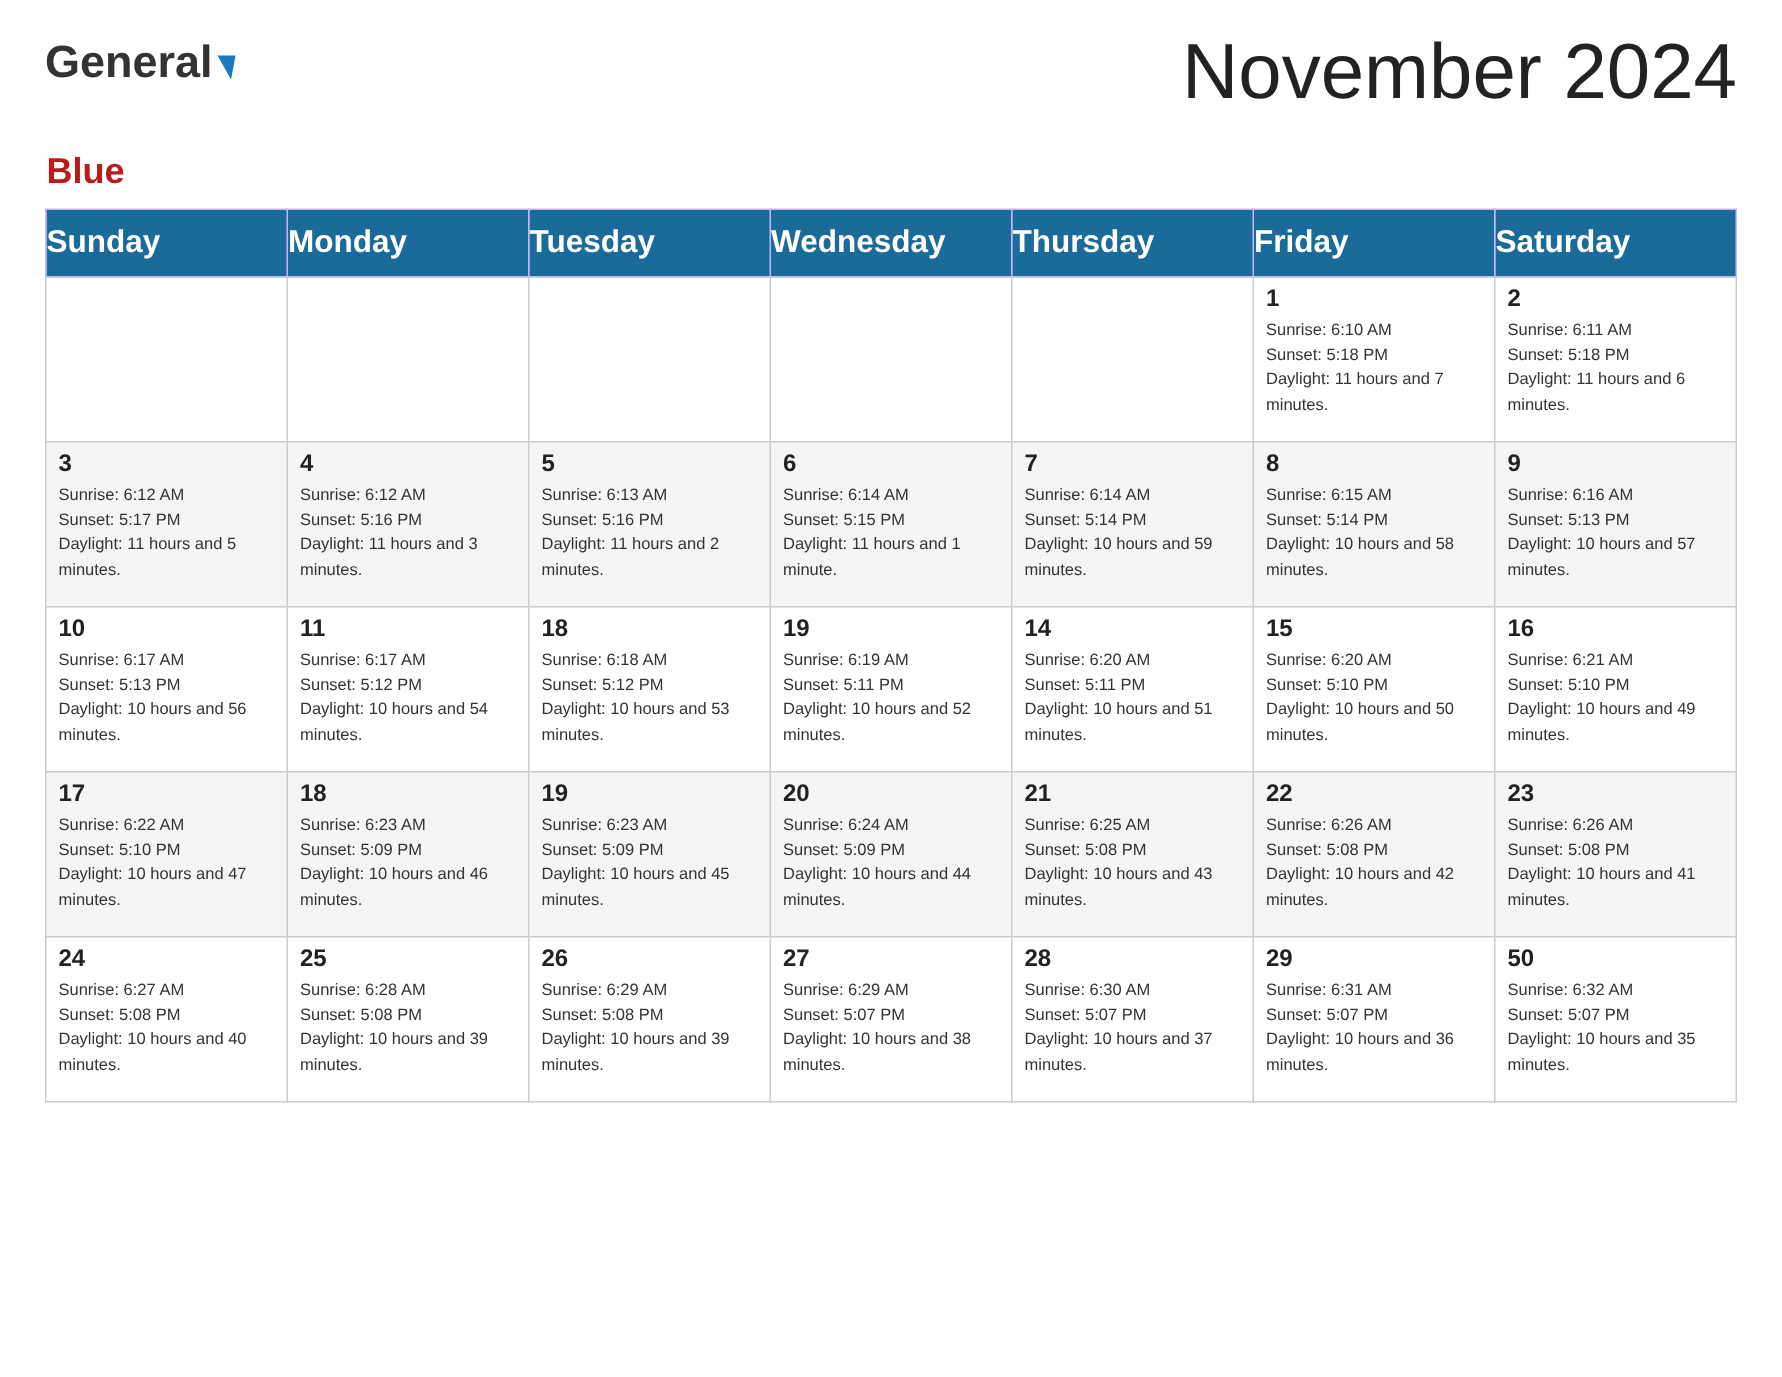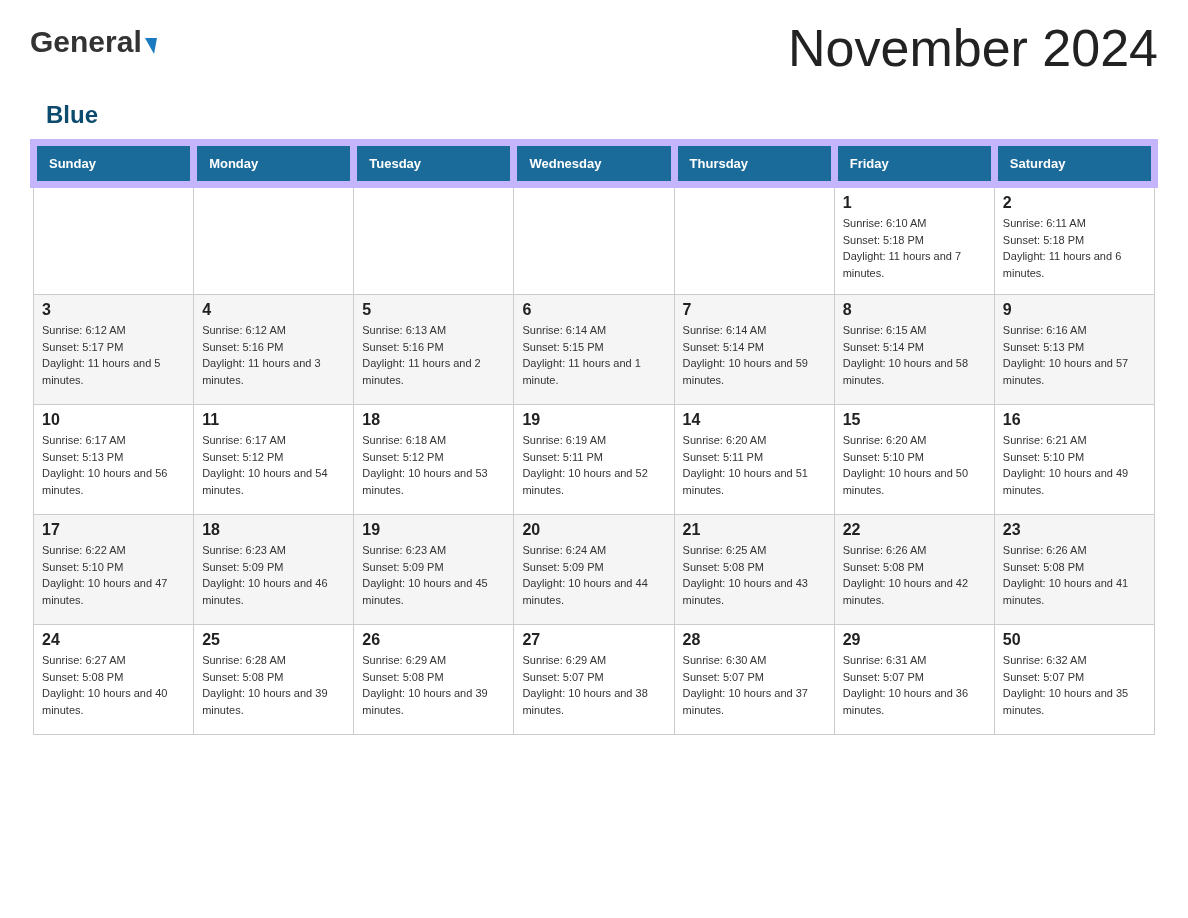--- a/index.html
+++ b/index.html
@@ -31,25 +31,25 @@
       margin-top: 4px;
     }
     .calendar {
       width: 100%;
       border-collapse: collapse;
       margin-top: 10px;
     }
     .calendar th {
       background: #1a6b9a;
       color: #fff;
-      font-size: 13px;
+      font-size: 21px;
       font-weight: bold;
-      padding: 10px 12px;
+      padding: 10px 0;
       text-align: left;
-      border: 7px solid #c4b5fd;
+      border: 1px solid #c4b5fd;
     }
     .calendar td {
       vertical-align: top;
       border: 1px solid #ccc;
       padding: 6px 8px;
       width: calc(100% / 7);
       min-height: 110px;
       font-size: 13px;
       color: #333;
       background: #fff;
@@ -95,21 +95,21 @@
 <body>
 
 <div class="header-row">
   <div class="logo-wrapper">
     <div class="logo-row1">
       <span style="font-size:30px;font-weight:bold;color:#333;">
         General<span style="display:inline-block;width:0;height:0;border-left:9px solid transparent;border-right:3px solid transparent;border-top:16px solid #1a7abf;margin-left:3px;vertical-align:middle;position:relative;top:2px;"></span>
       </span>
     </div>
     <div class="logo-row2">
-      <span style="font-size:24px;font-weight:bold;color:#0c4a6e;margin-left:16px;">Blue</span>
+      <span style="font-size:24px;font-weight:bold;color:#b91c1c;margin-left:1px;">Blue</span>
     </div>
   </div>
   <div class="title-block">
     <div class="month-title">November 2024</div>
   </div>
 </div>
 
 <table class="calendar">
   <thead>
     <tr>

